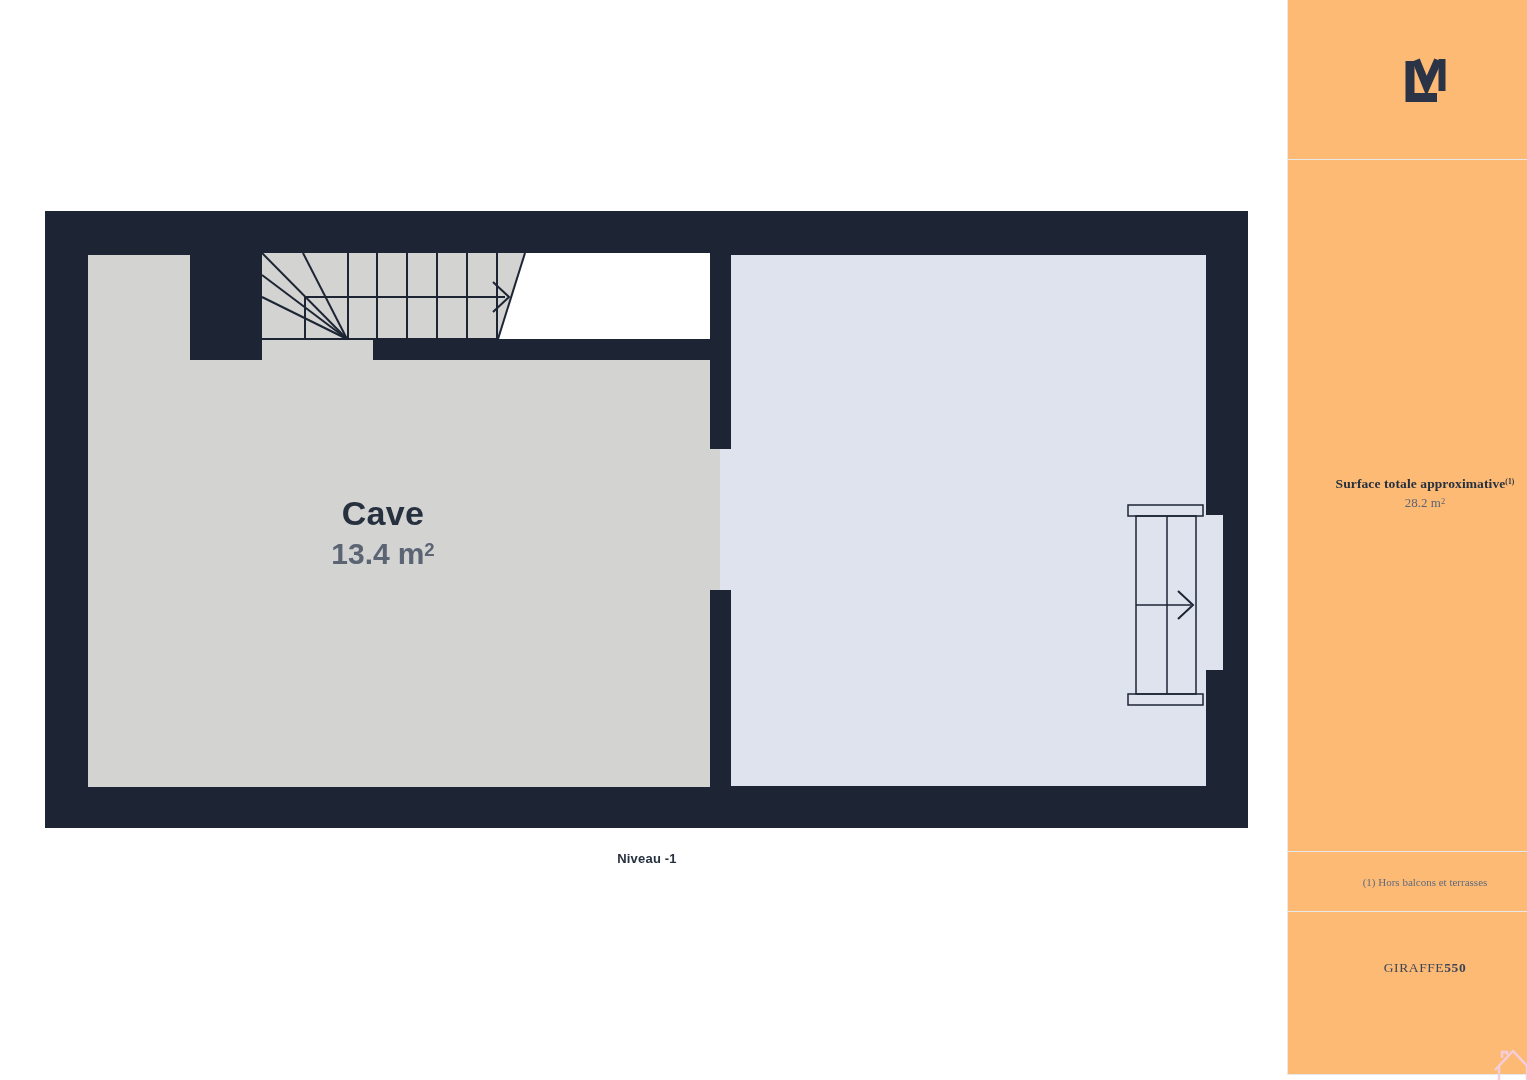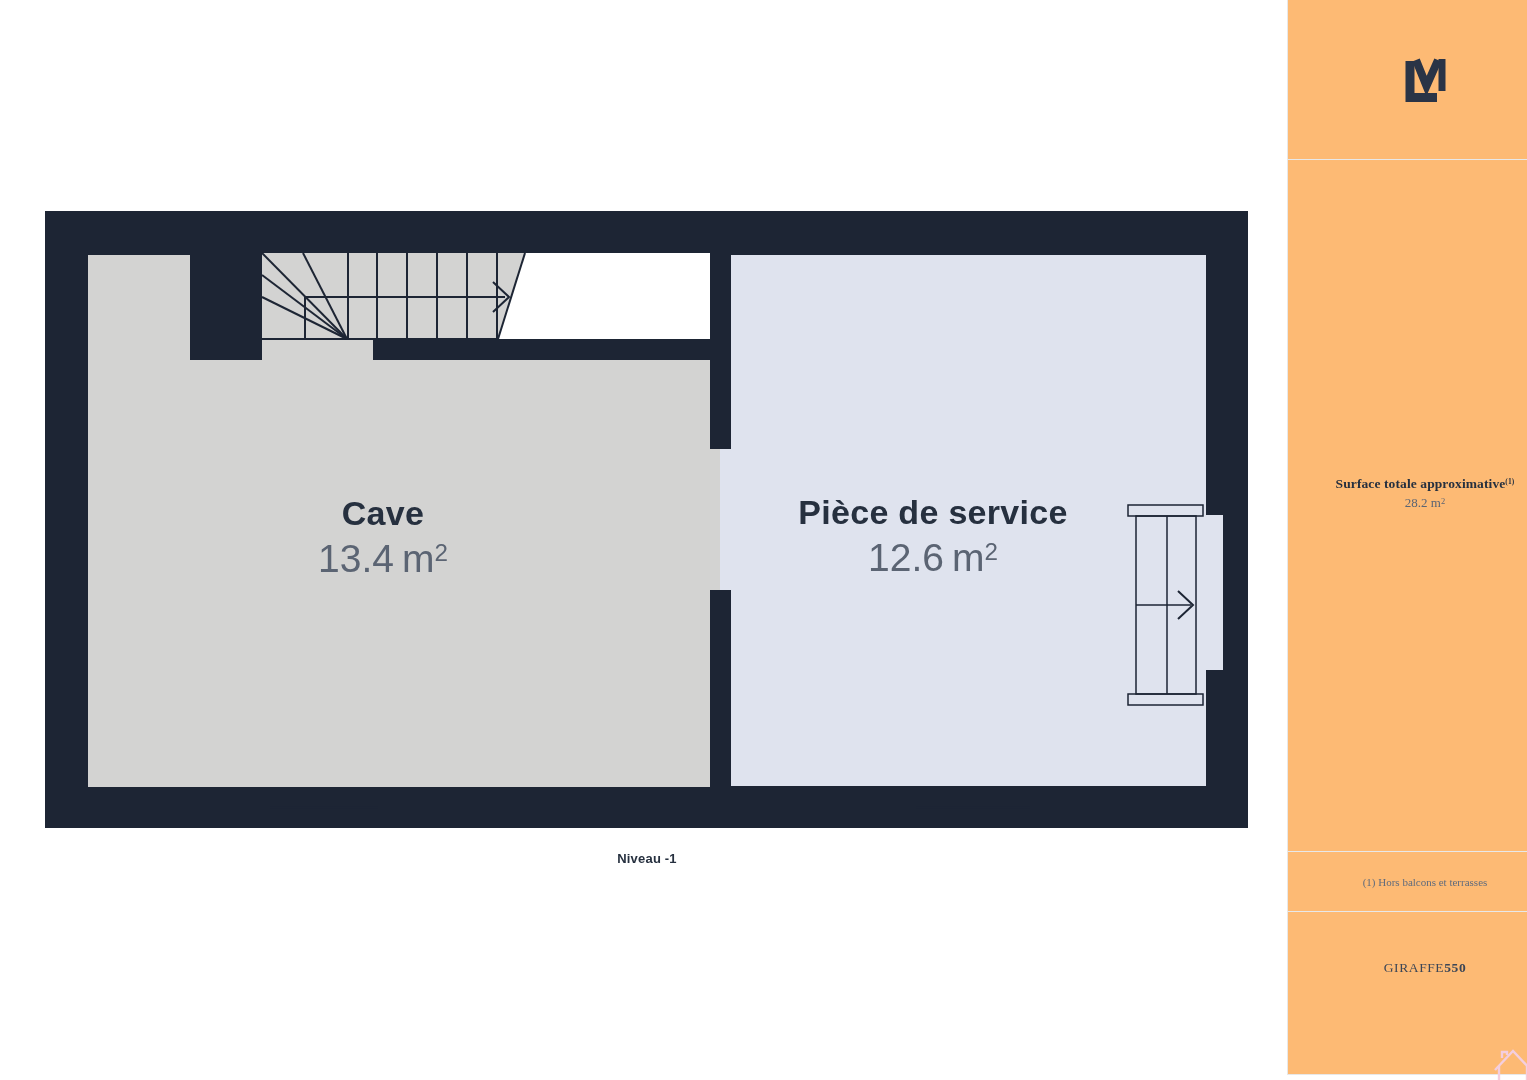--- a/index.html
+++ b/index.html
@@ -15,21 +15,21 @@
   .plan-svg{position:absolute;left:45px;top:211px;}
   .f-wall{fill:var(--wall);}
   .f-cave{fill:var(--cave_floor);}
   .f-service{fill:var(--service_floor);}
   .f-void{fill:var(--stair_void);}
   .f-white{fill:#ffffff;}
   .s-dark{stroke:var(--wall);fill:none;}
 
   .room-label{position:absolute;transform:translateX(-50%);text-align:center;white-space:nowrap;}
   .room-name{font-size:34px;font-weight:700;color:var(--label_dark);letter-spacing:.3px;line-height:1;}
-  .room-area{margin-top:9px;font-size:39px;font-weight:400;color:var(--label_grey);line-height:1;}
+  .room-area{margin-top:9px;font-size:30px;font-weight:700;color:var(--label_grey);line-height:1;}
   .room-area .unit{margin-left:8px;}
   .room-area sup{font-size:0.62em;vertical-align:0.45em;}
   .level-label{position:absolute;left:647px;top:851px;transform:translateX(-50%);
     font-size:13px;font-weight:700;color:var(--label_dark);letter-spacing:.2px;}
 
   
   .sidebar{position:absolute;left:1287px;top:-1px;width:276px;height:1076px;box-sizing:border-box;
     background:#fdba74;border:1px solid var(--divider);font-family:Liberation Serif, serif;}
   .sb-logo{height:160px;border-bottom:1px solid var(--divider);display:flex;align-items:center;justify-content:center;box-sizing:border-box;}
   .sb-main{height:692px;border-bottom:1px solid var(--divider);box-sizing:border-box;text-align:center;padding-top:316px;}
@@ -104,24 +104,20 @@
       <line class="s-dark" x1="1091" y1="394" x2="1146" y2="394" stroke-width="1.5"></line>
       <polyline class="s-dark" points="1133,380 1148,394 1133,408" stroke-width="2"></polyline>
     </g>
   </svg>
 
   <div class="room-label" style="left:383px;top:496px;">
     <div class="room-name">Cave</div>
     <div class="room-area"><span>13.4</span><span class="unit"><span>m</span><sup>2</sup></span></div>
   </div>
 
-  <div class="room-label" style="left:933px;top:495px;">
-    <div class="room-name">Pièce de service</div>
-    <div class="room-area"><span>12.6</span><span class="unit"><span>m</span><sup>2</sup></span></div>
-  </div>
 
   <div class="level-label">Niveau -1</div>
 
   <div class="sidebar">
 
     <div class="sb-logo">
       <svg width="44" height="46" viewBox="0 0 44 46">
         <g stroke="#2a3446" fill="none" stroke-linecap="butt" stroke-linejoin="miter">
           <path d="M7,4 V40.5 H34" stroke-width="9"></path>
           <path d="M13,3 L23.5,29 L35,3" stroke-width="8"></path>

